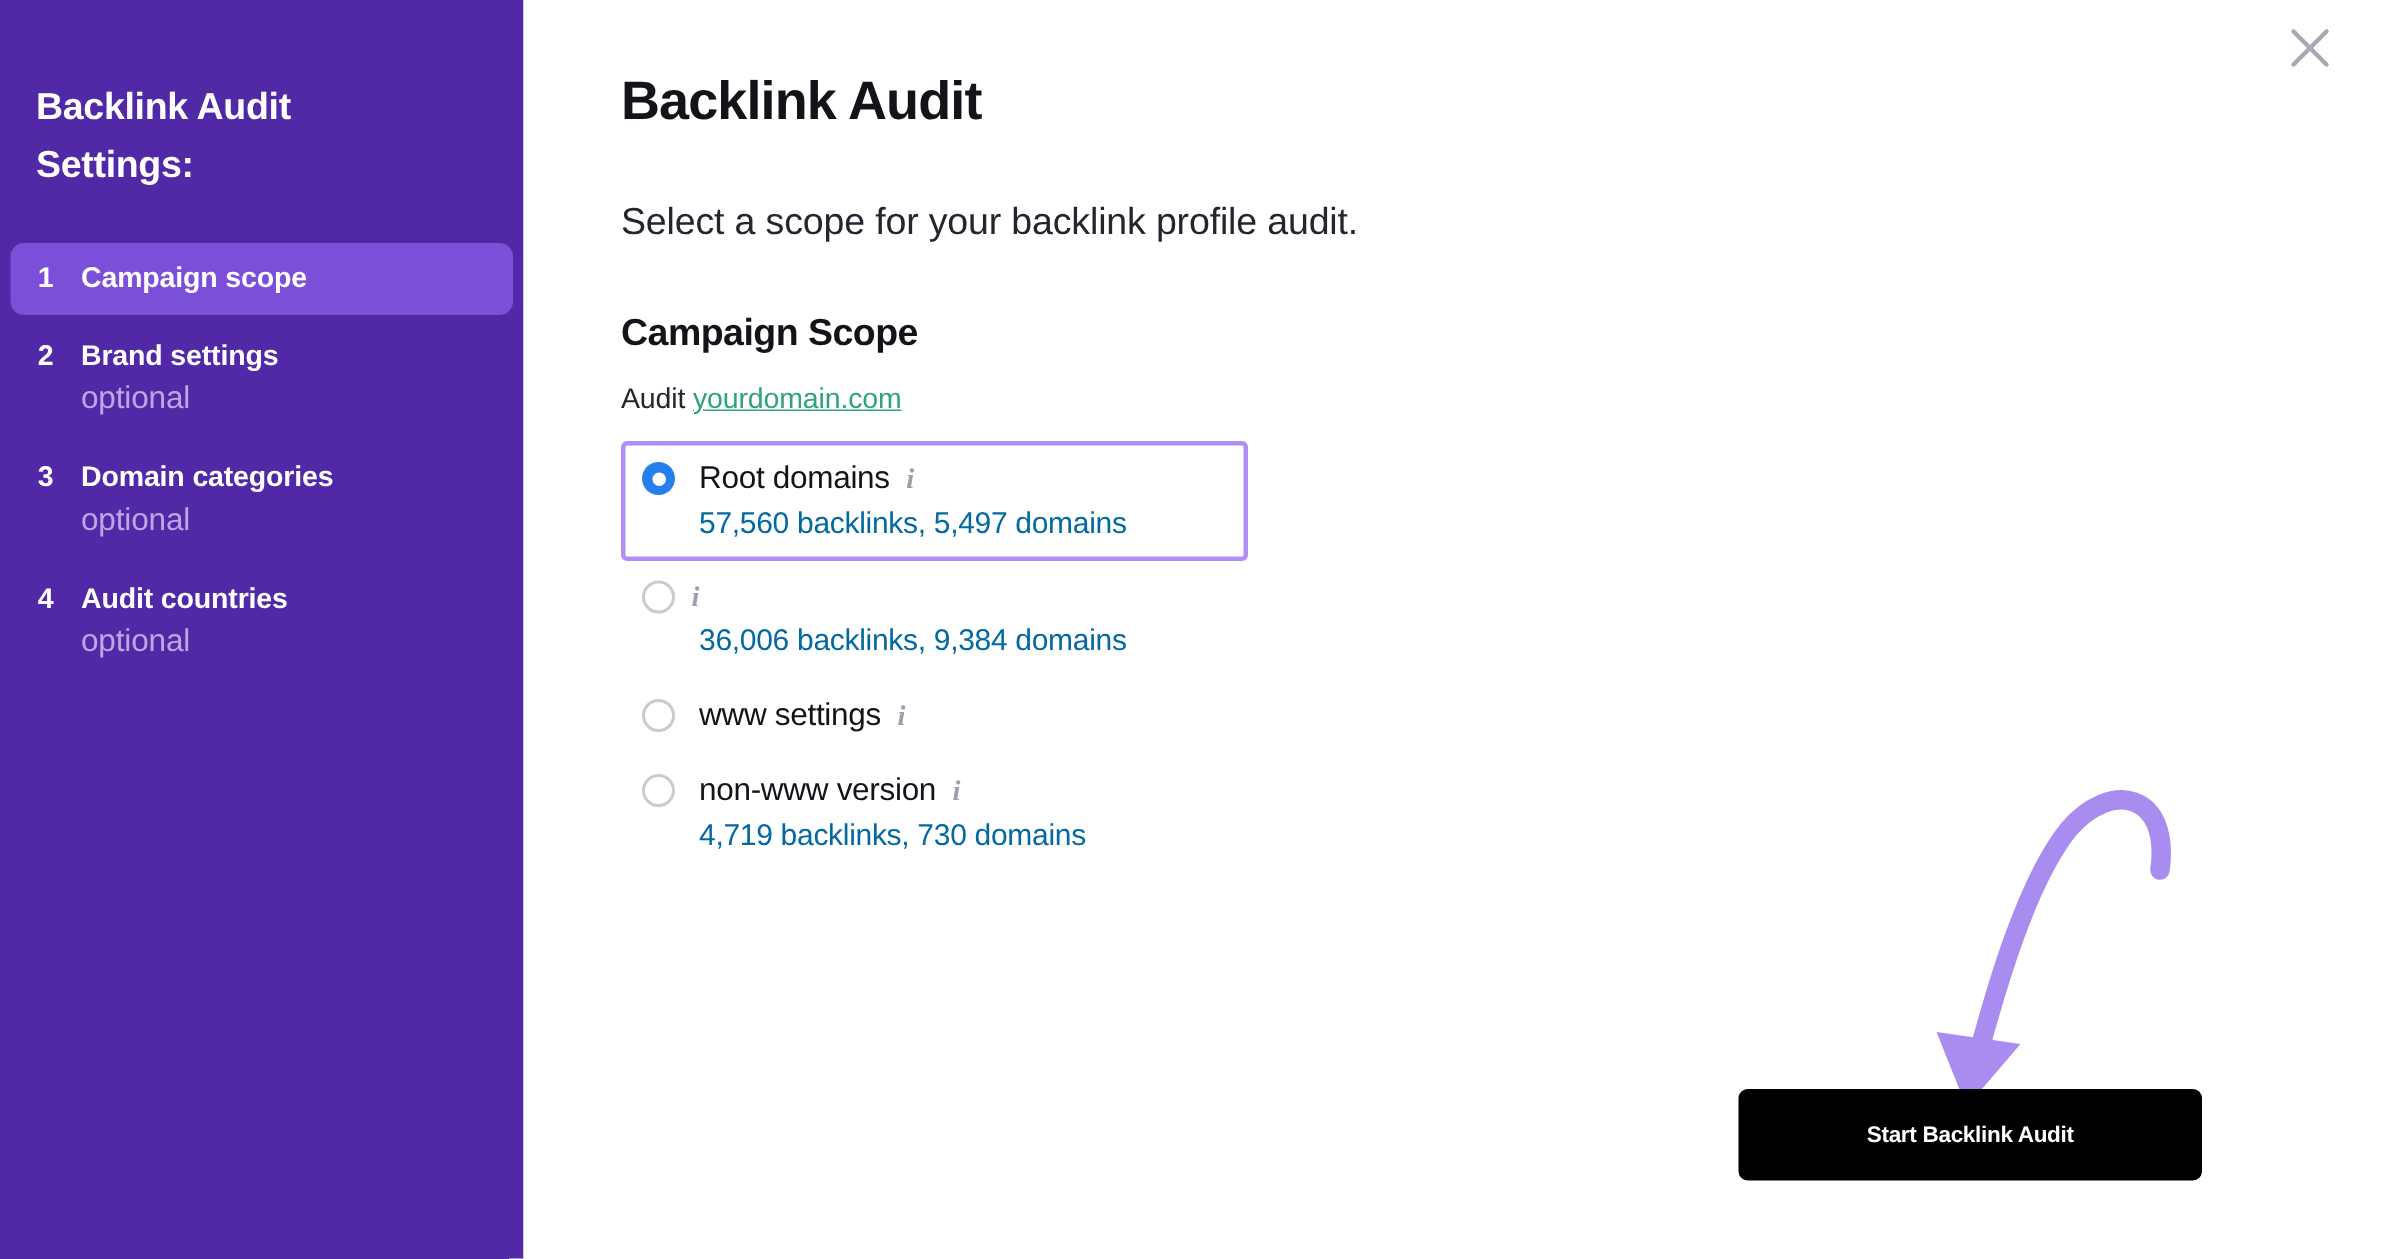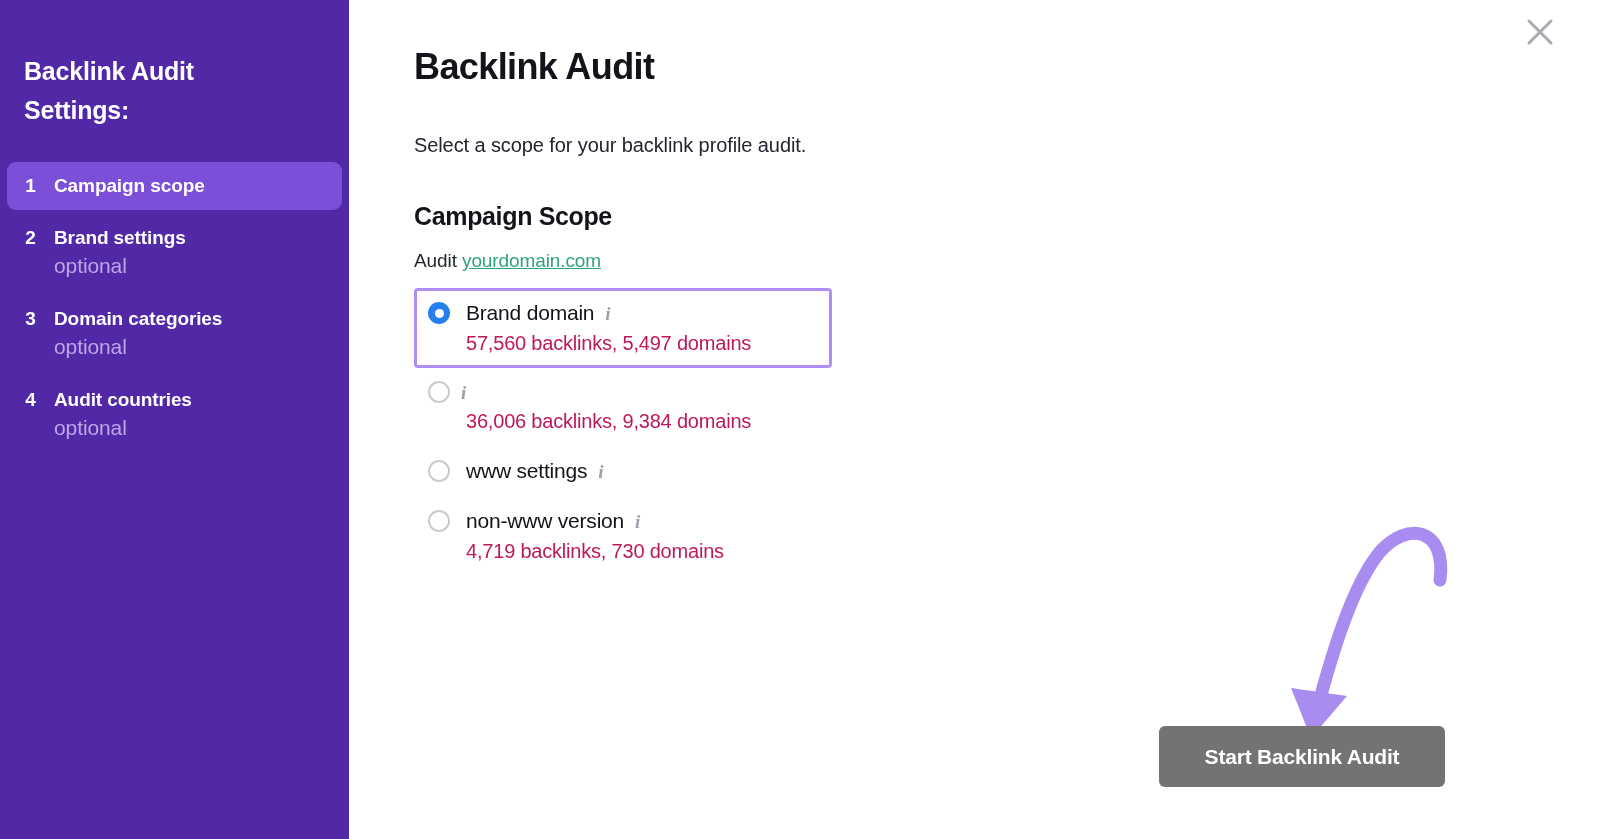--- a/index.html
+++ b/index.html
@@ -106,21 +106,21 @@
   }
 
   #page-title {
     font-size: 36px;
     font-weight: bold;
     color: #12141a;
     letter-spacing: -0.6px;
     margin: 0;
   }
   #page-subtitle {
-    font-size: 20px;
+    font-size: 25px;
     color: #23262f;
     margin: 46px 0 0 0;
     letter-spacing: -0.1px;
   }
   #section-title {
     font-size: 25px;
     font-weight: bold;
     color: #12141a;
     margin: 45px 0 0 0;
     letter-spacing: -0.35px;
@@ -193,38 +193,38 @@
     font-family: "Liberation Serif", serif;
     font-style: italic;
     font-size: 19px;
     color: #9aa0ab;
     font-weight: bold;
     line-height: 1;
     cursor: pointer;
   }
   .opt-sub {
     font-size: 20px;
-    color: #be185d;
+    color: #0369a1;
     margin-left: 38px;
     margin-top: 7px;
     letter-spacing: -0.2px;
   }
 
   
   #start-btn {
     position: absolute;
     left: 810px;
     top: 726px;
-    width: 286px;
+    width: 309px;
     height: 61px;
-    background: #737373;
+    background: #000000;
     border: none;
     border-radius: 6px;
     color: #ffffff;
-    font-size: 21px;
+    font-size: 15px;
     font-weight: bold;
     font-family: "Liberation Sans", sans-serif;
     letter-spacing: -0.2px;
     cursor: pointer;
   }
 
   
   #annotation-arrow {
     position: absolute;
     left: 920px;
@@ -285,21 +285,21 @@
     <p id="page-subtitle">Select a scope for your backlink profile audit.</p>
     <h2 id="section-title">Campaign Scope</h2>
     <p id="audit-line">
       <span>Audit</span>
       <span id="audit-domain">yourdomain.com</span>
     </p>
     <div id="options">
         <div class="option highlighted">
           <div class="opt-main">
             <span class="radio checked"></span>
-            <span class="opt-label">Brand domain</span>
+            <span class="opt-label">Root domains</span>
             <span class="info-icon">i</span>
           </div>
           <div class="opt-sub">57,560 backlinks, 5,497 domains</div>
         </div>
         <div class="option">
           <div class="opt-main">
             <span class="radio"></span>
             <span class="info-icon">i</span>
           </div>
           <div class="opt-sub">36,006 backlinks, 9,384 domains</div>

